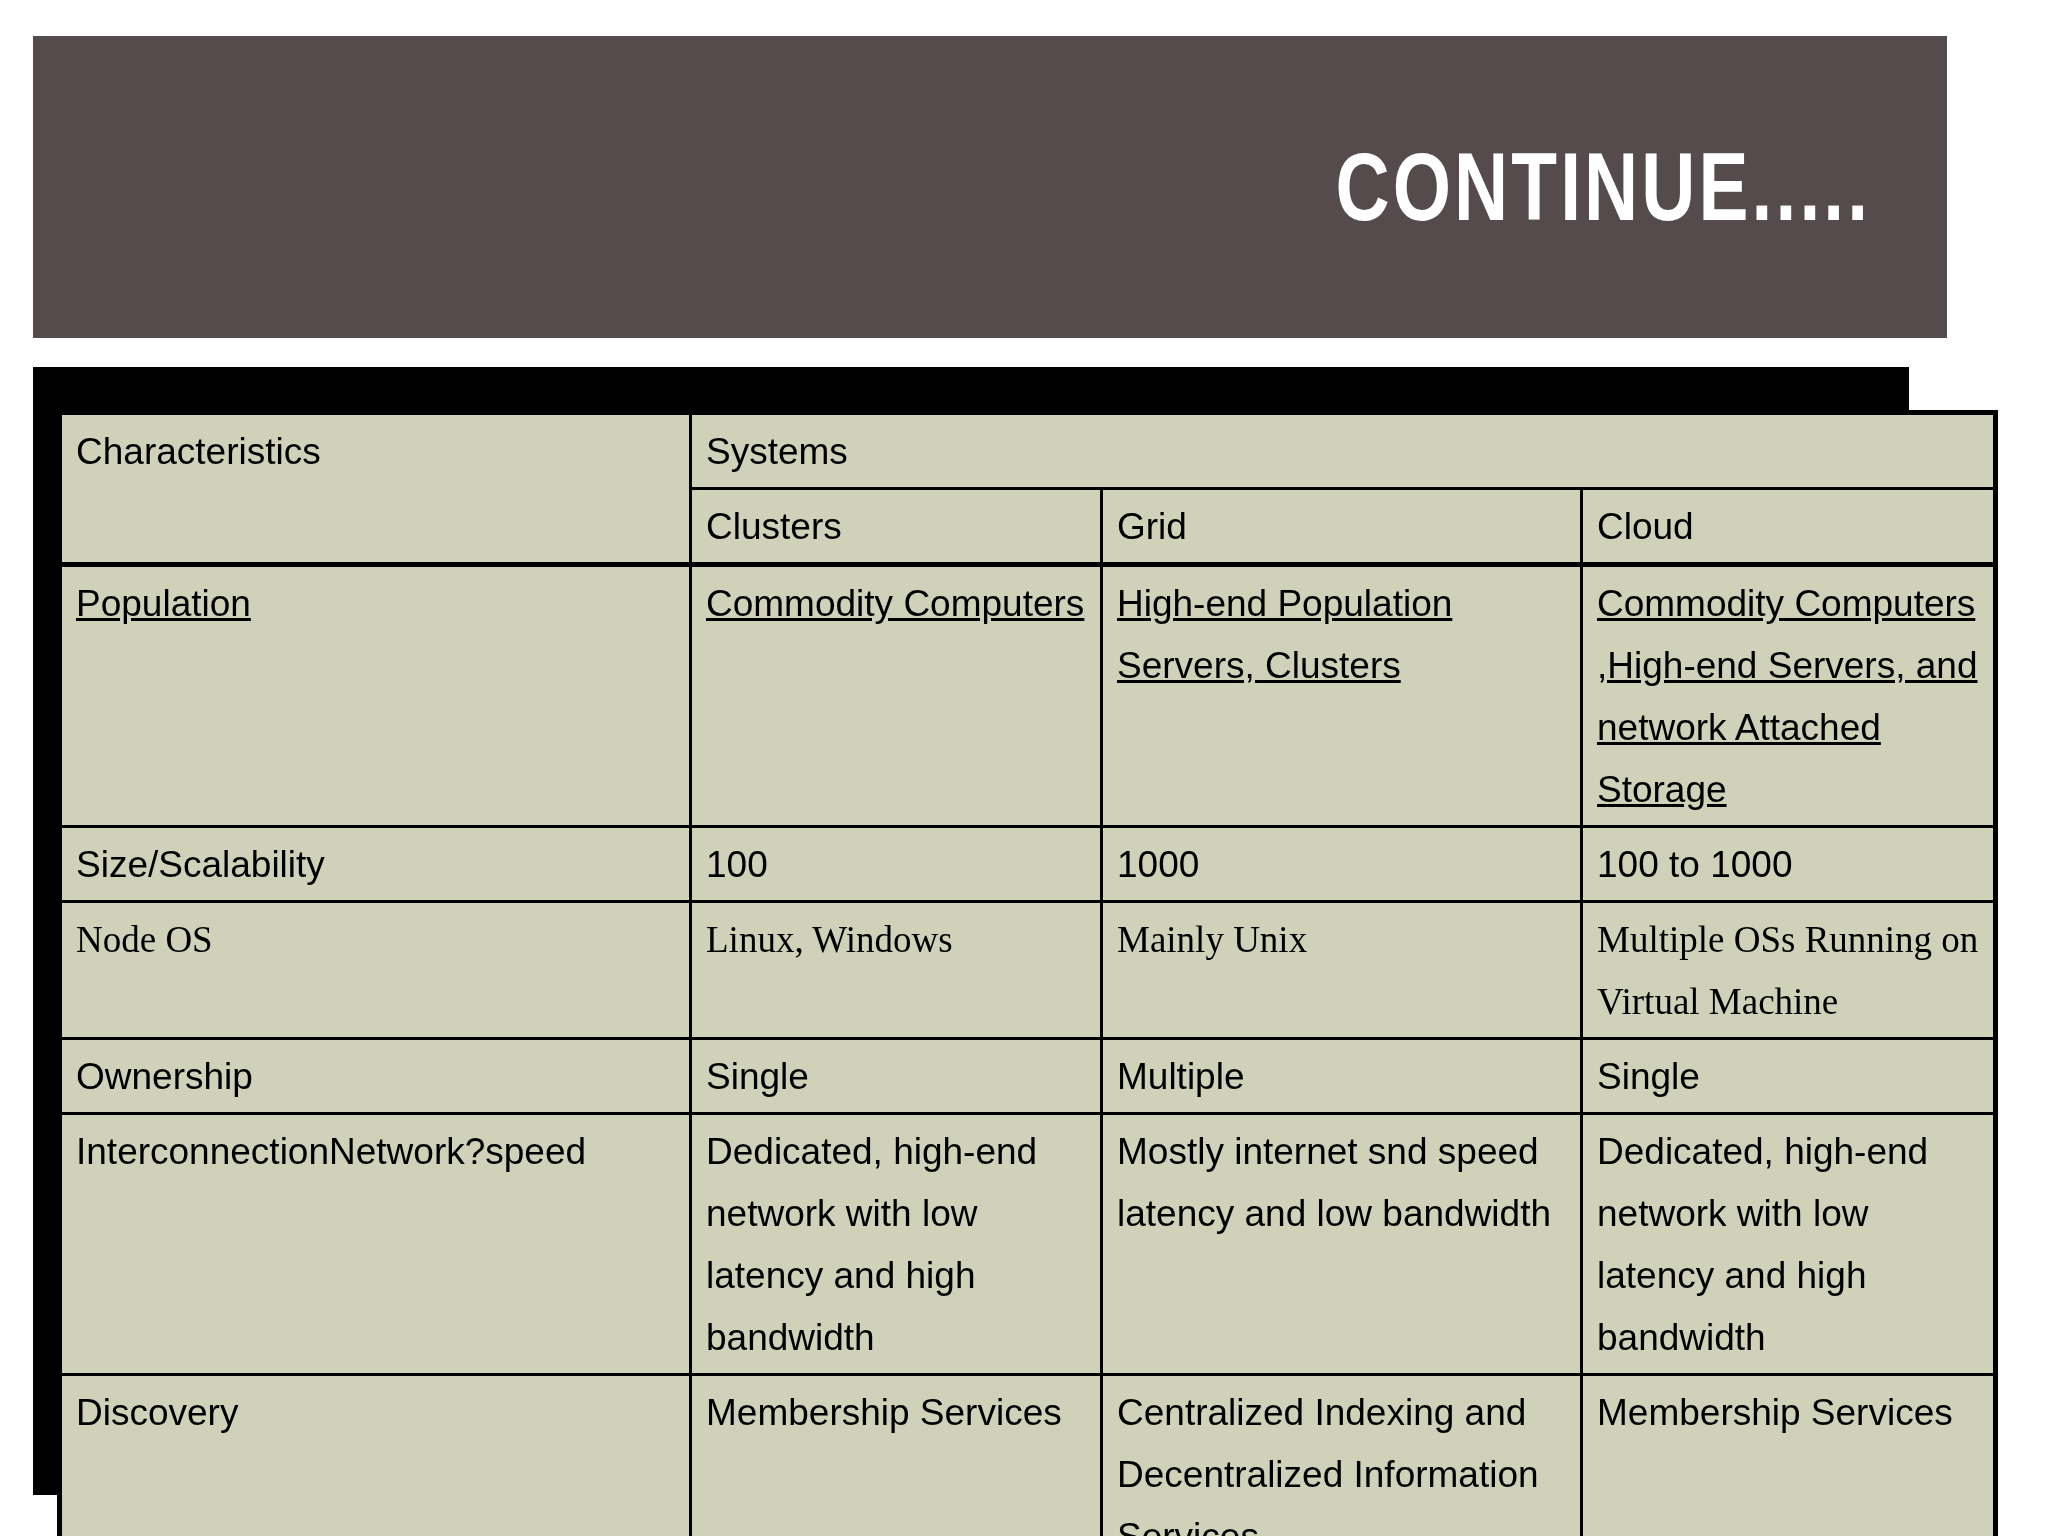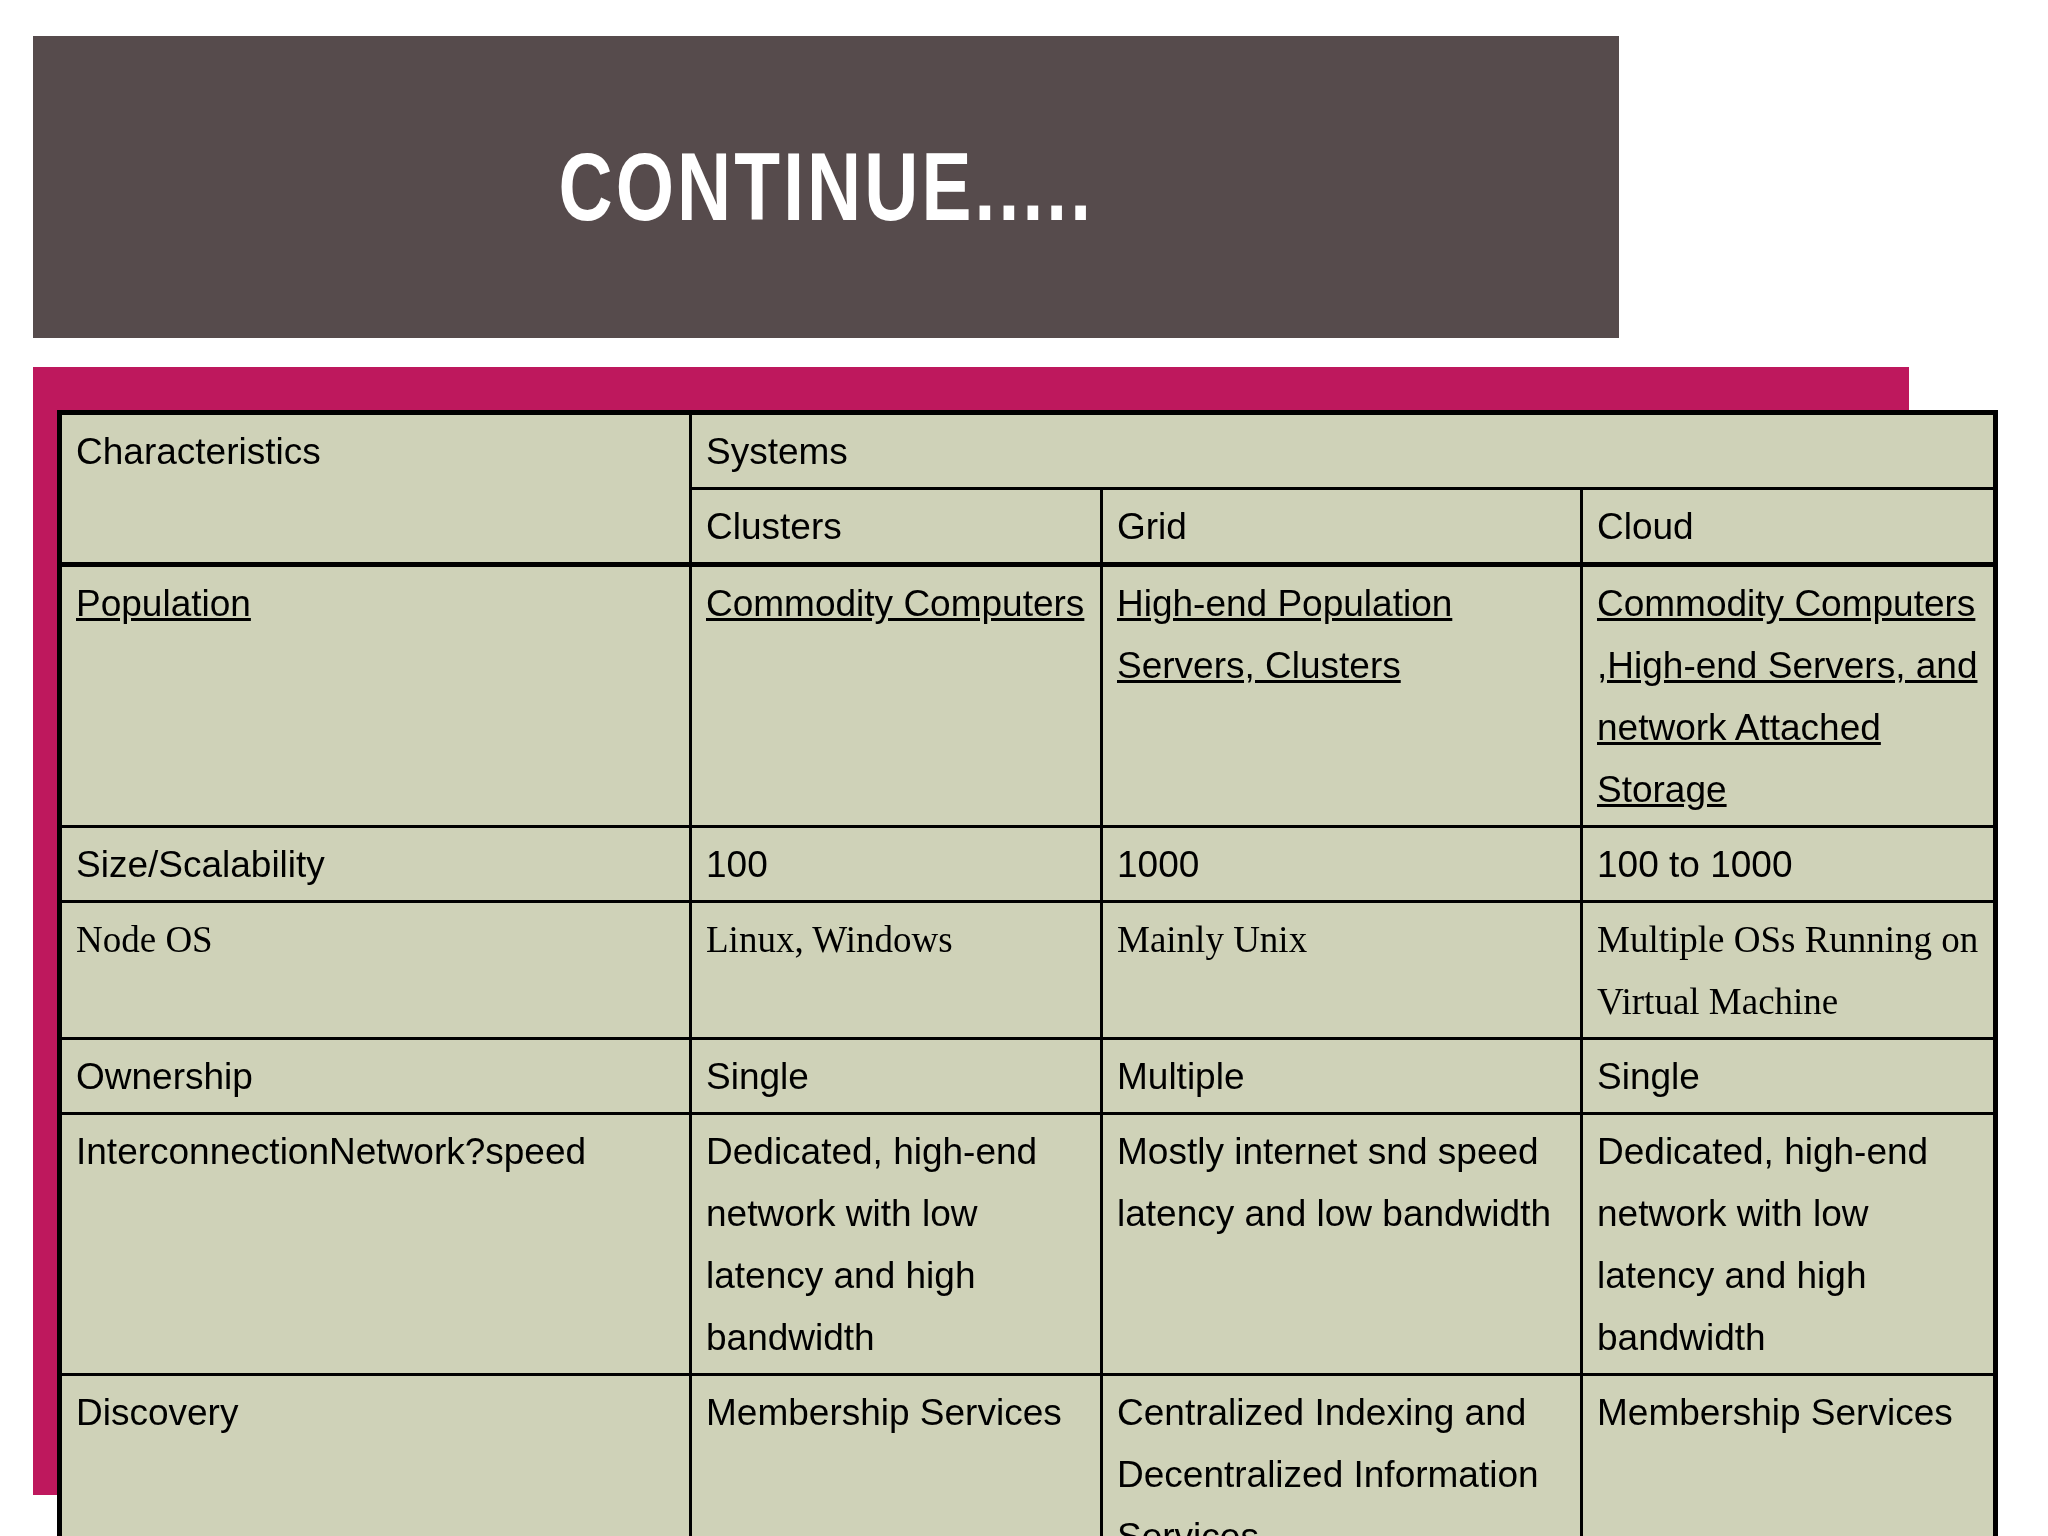--- a/index.html
+++ b/index.html
@@ -9,41 +9,41 @@
     width: 2048px; height: 1536px;
     background: #ffffff;
     font-family: "Liberation Sans", sans-serif;
     position: relative;
     overflow: hidden;
   }
   
   .title-band {
     position: absolute;
     left: 33px; top: 36px;
-    width: 1586px; height: 302px;
+    width: 1914px; height: 302px;
     background: #564b4c;
     display: flex;
     align-items: center;
-    justify-content: center;
+    justify-content: flex-end;
   }
   .slide-title {
     color: #ffffff;
     font-weight: bold;
     font-size: 96px;
     letter-spacing: 4px;
     white-space: nowrap;
     display: inline-block;
     transform: scaleX(0.78);
   }
   
   .content-panel {
     position: absolute;
     left: 33px; top: 367px;
     width: 1876px; height: 1128px;
-    background: #be185d;
+    background: #000000;
   }
   table.compare {
     position: absolute;
     left: 24px; top: 43px;
     width: 1936px;
     border-collapse: collapse;
     table-layout: fixed;
     background: #cfd2b8;
   }
   table.compare th, table.compare td {

